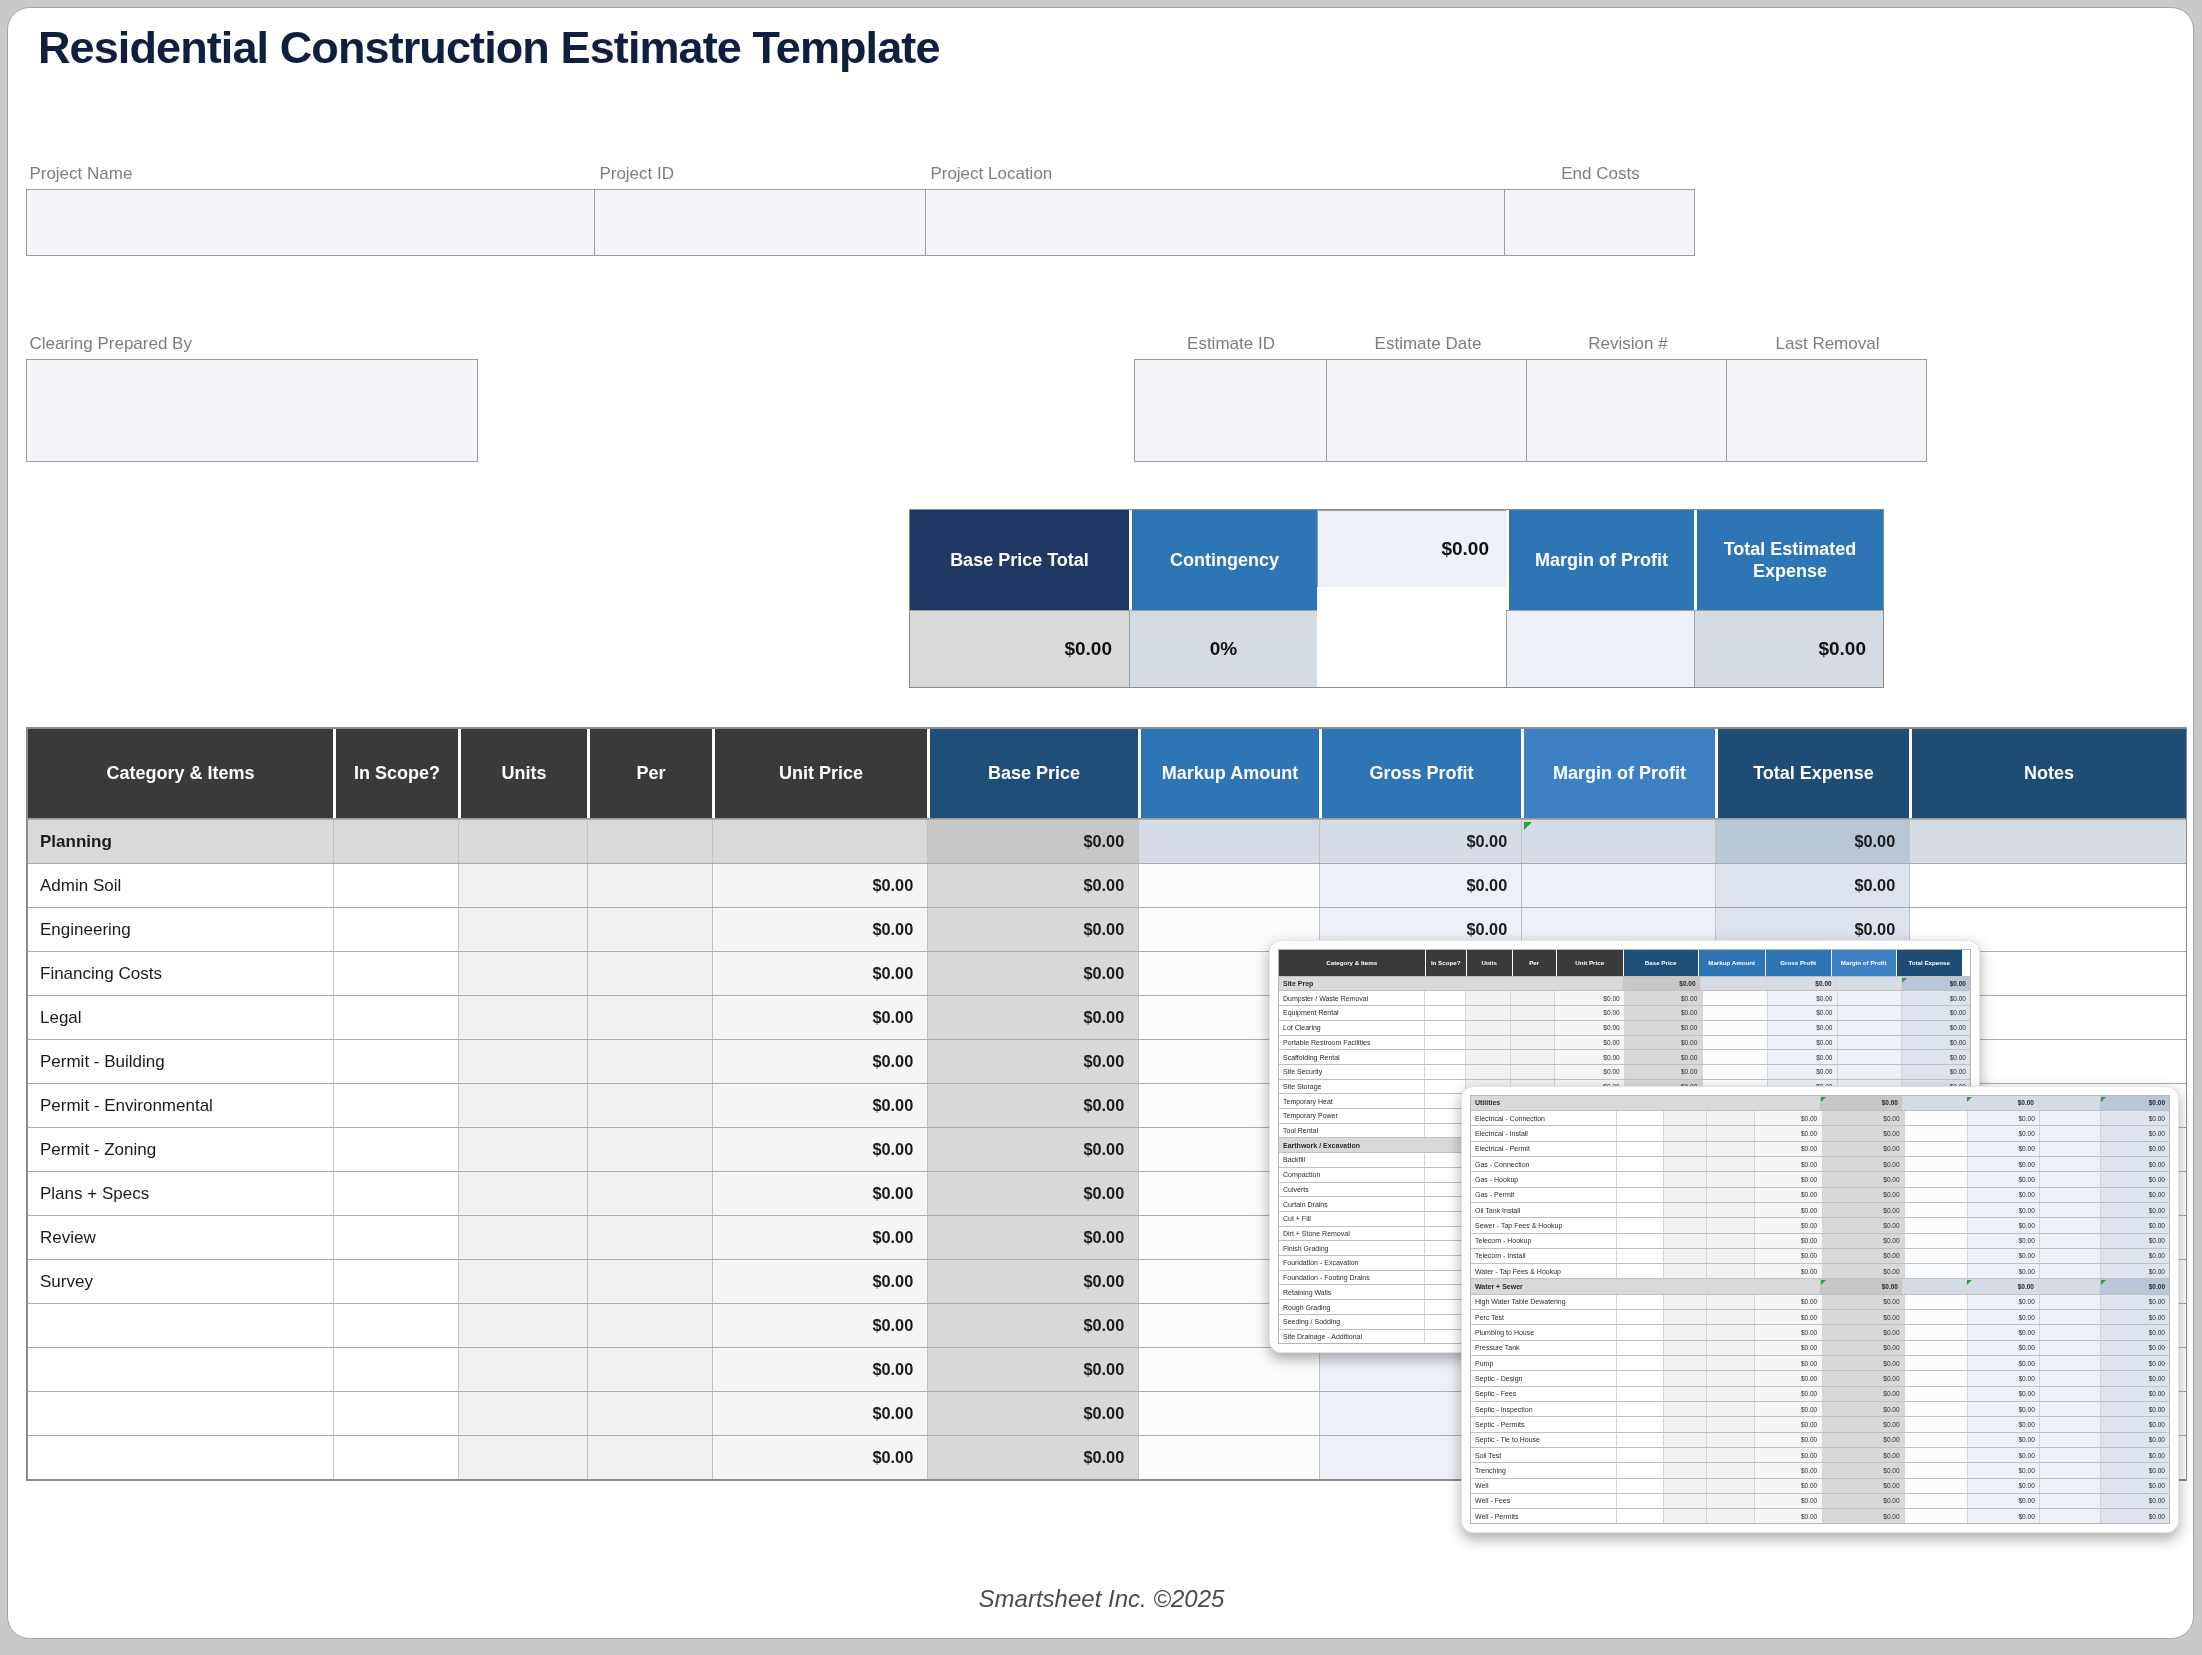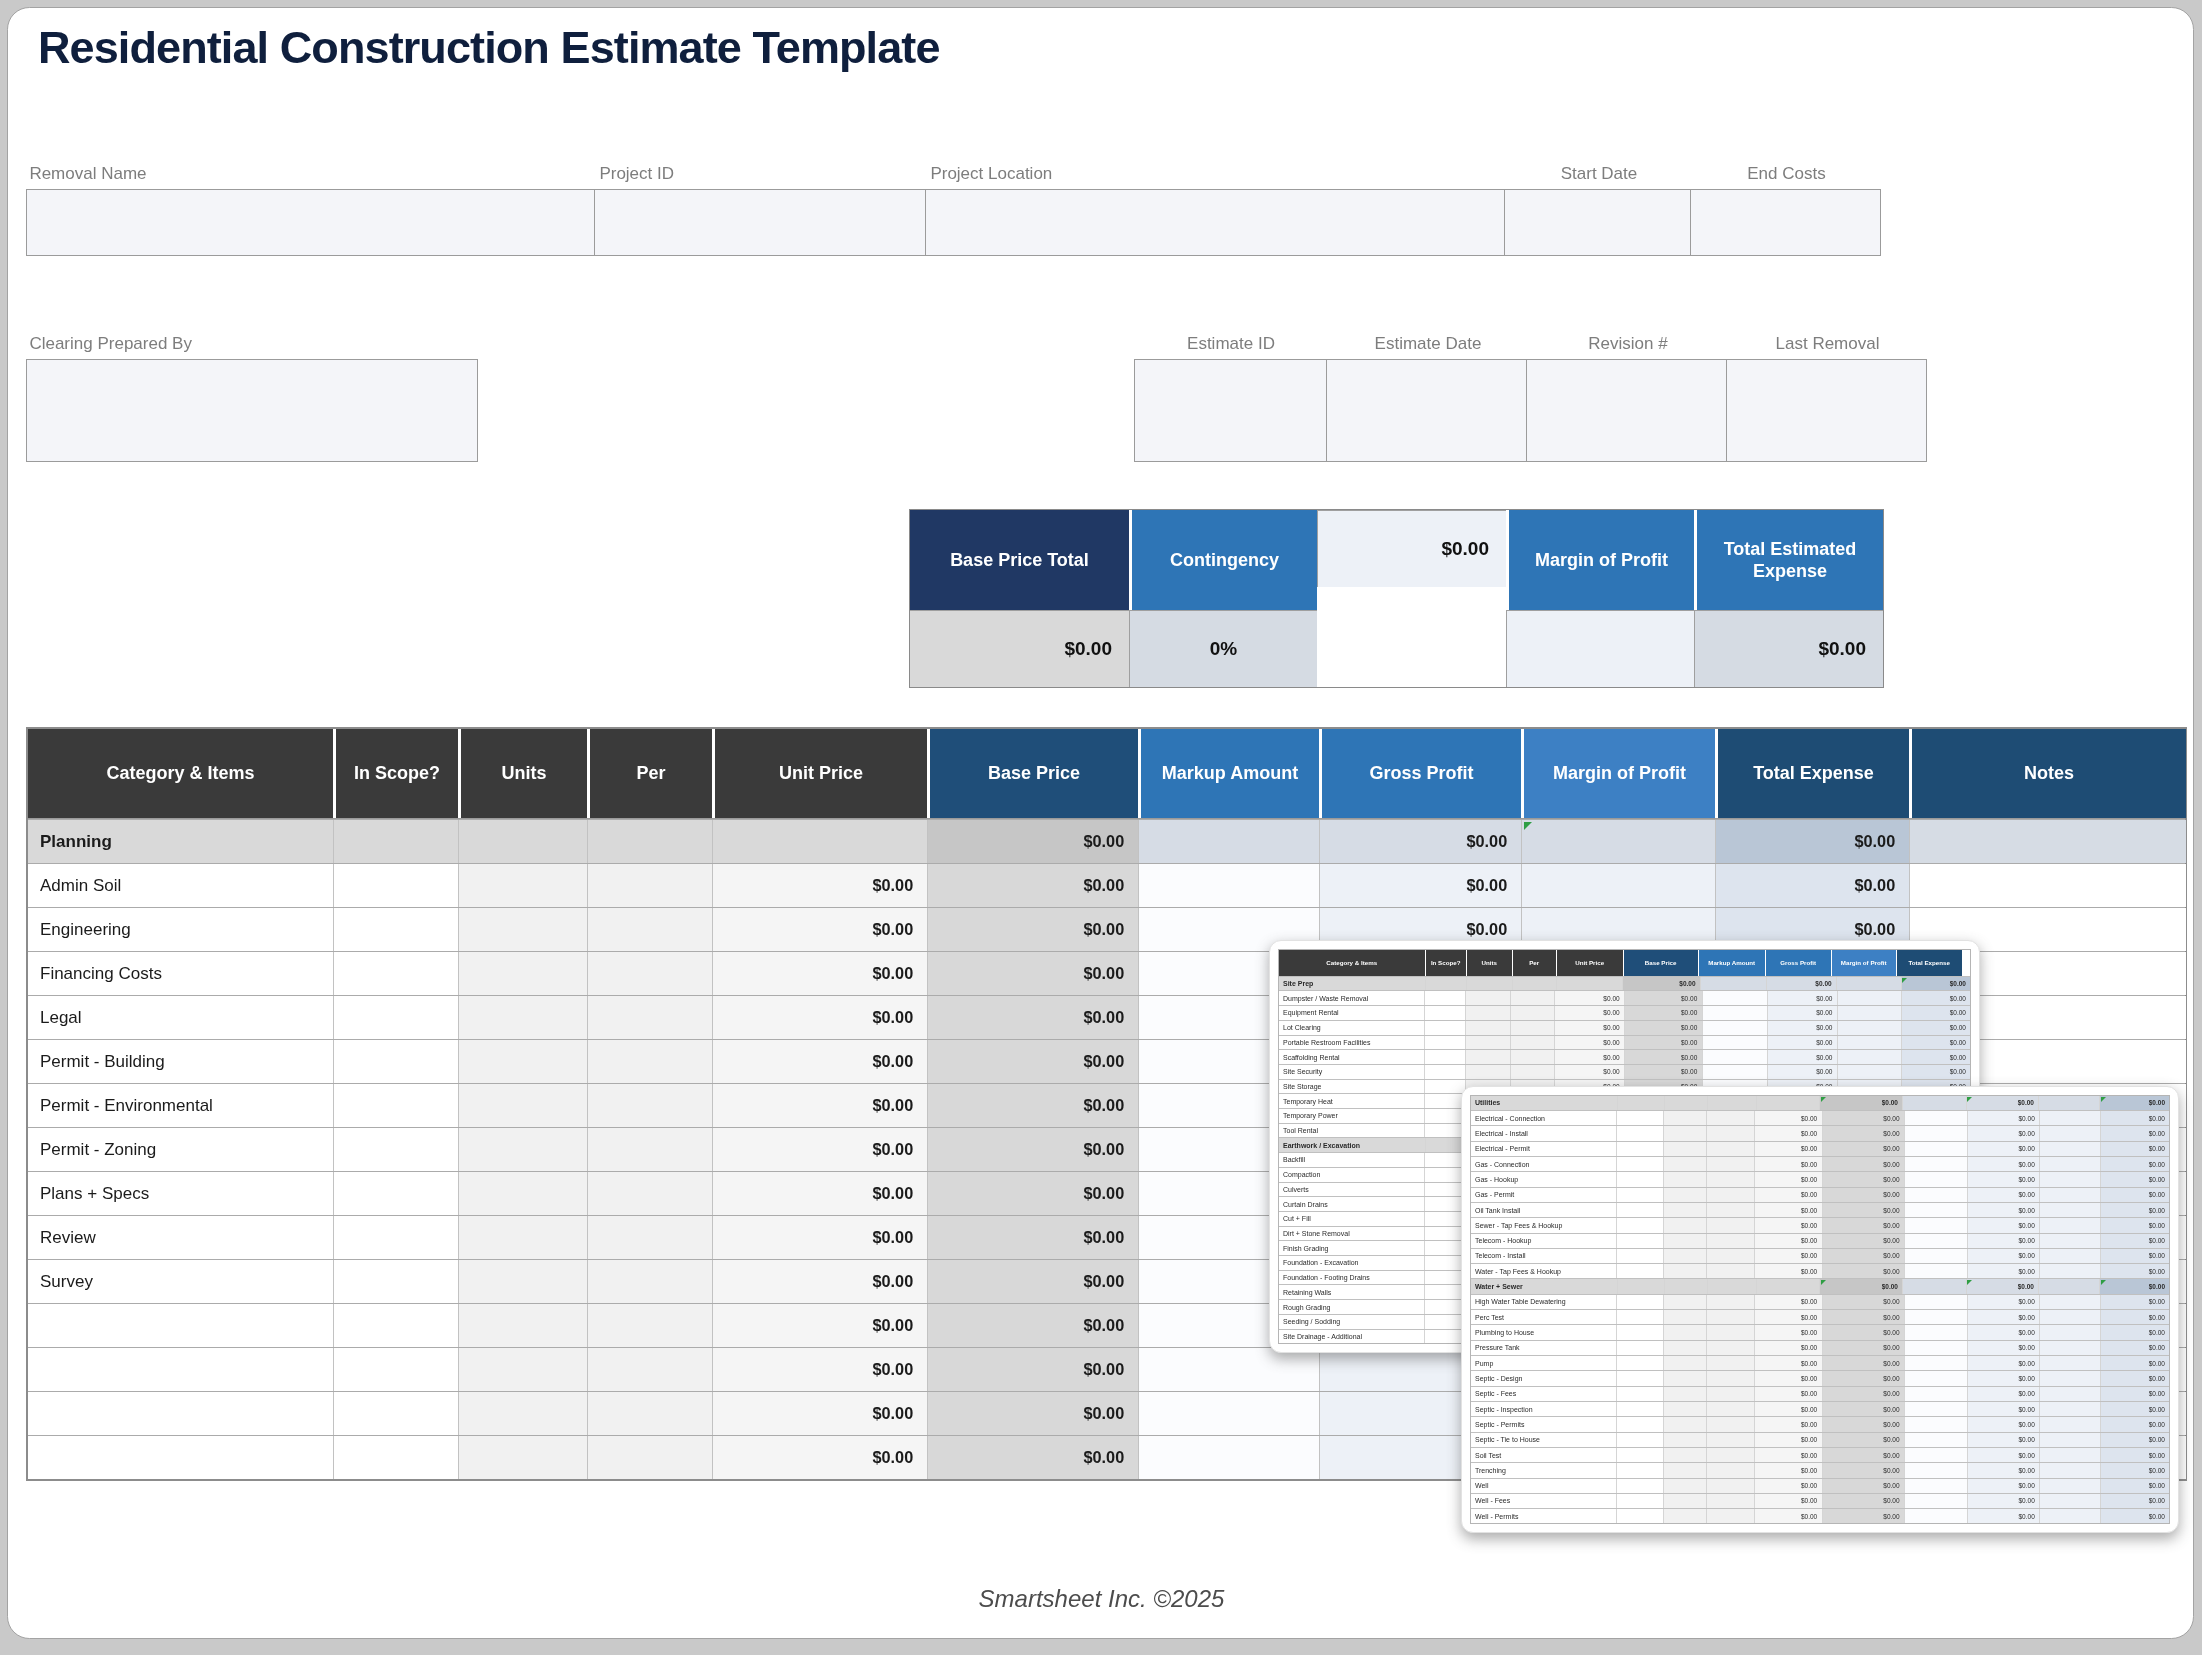--- a/index.html
+++ b/index.html
@@ -124,33 +124,29 @@
 </style>
 </head>
 <body>
 
 <div class="page"></div>
 
 <div class="title">Residential Construction Estimate Template</div>
 
 <div id="form1" class="formrow" style="left:26px;top:160px;height:96px;width:1855px;">
     <div class="fcol" style="width: 570px;">
-      <div class="flabel">Removal Name</div>
+      <div class="flabel">Project Name</div>
       <div class="fbox"></div>
     </div>
     <div class="fcol" style="width: 331px;">
       <div class="flabel">Project ID</div>
       <div class="fbox"></div>
     </div>
     <div class="fcol" style="width: 579px;">
       <div class="flabel">Project Location</div>
-      <div class="fbox"></div>
-    </div>
-    <div class="fcol" style="width: 186px;">
-      <div class="flabel center">Start Date</div>
       <div class="fbox"></div>
     </div>
     <div class="fcol" style="width: 189px;">
       <div class="flabel center">End Costs</div>
       <div class="fbox"></div>
     </div>
   </div>
 <div id="form2a" class="formrow" style="left:26px;top:330px;height:132px;width:890px;">
     <div class="fcol" style="width: 452px;">
       <div class="flabel">Clearing Prepared By</div>

